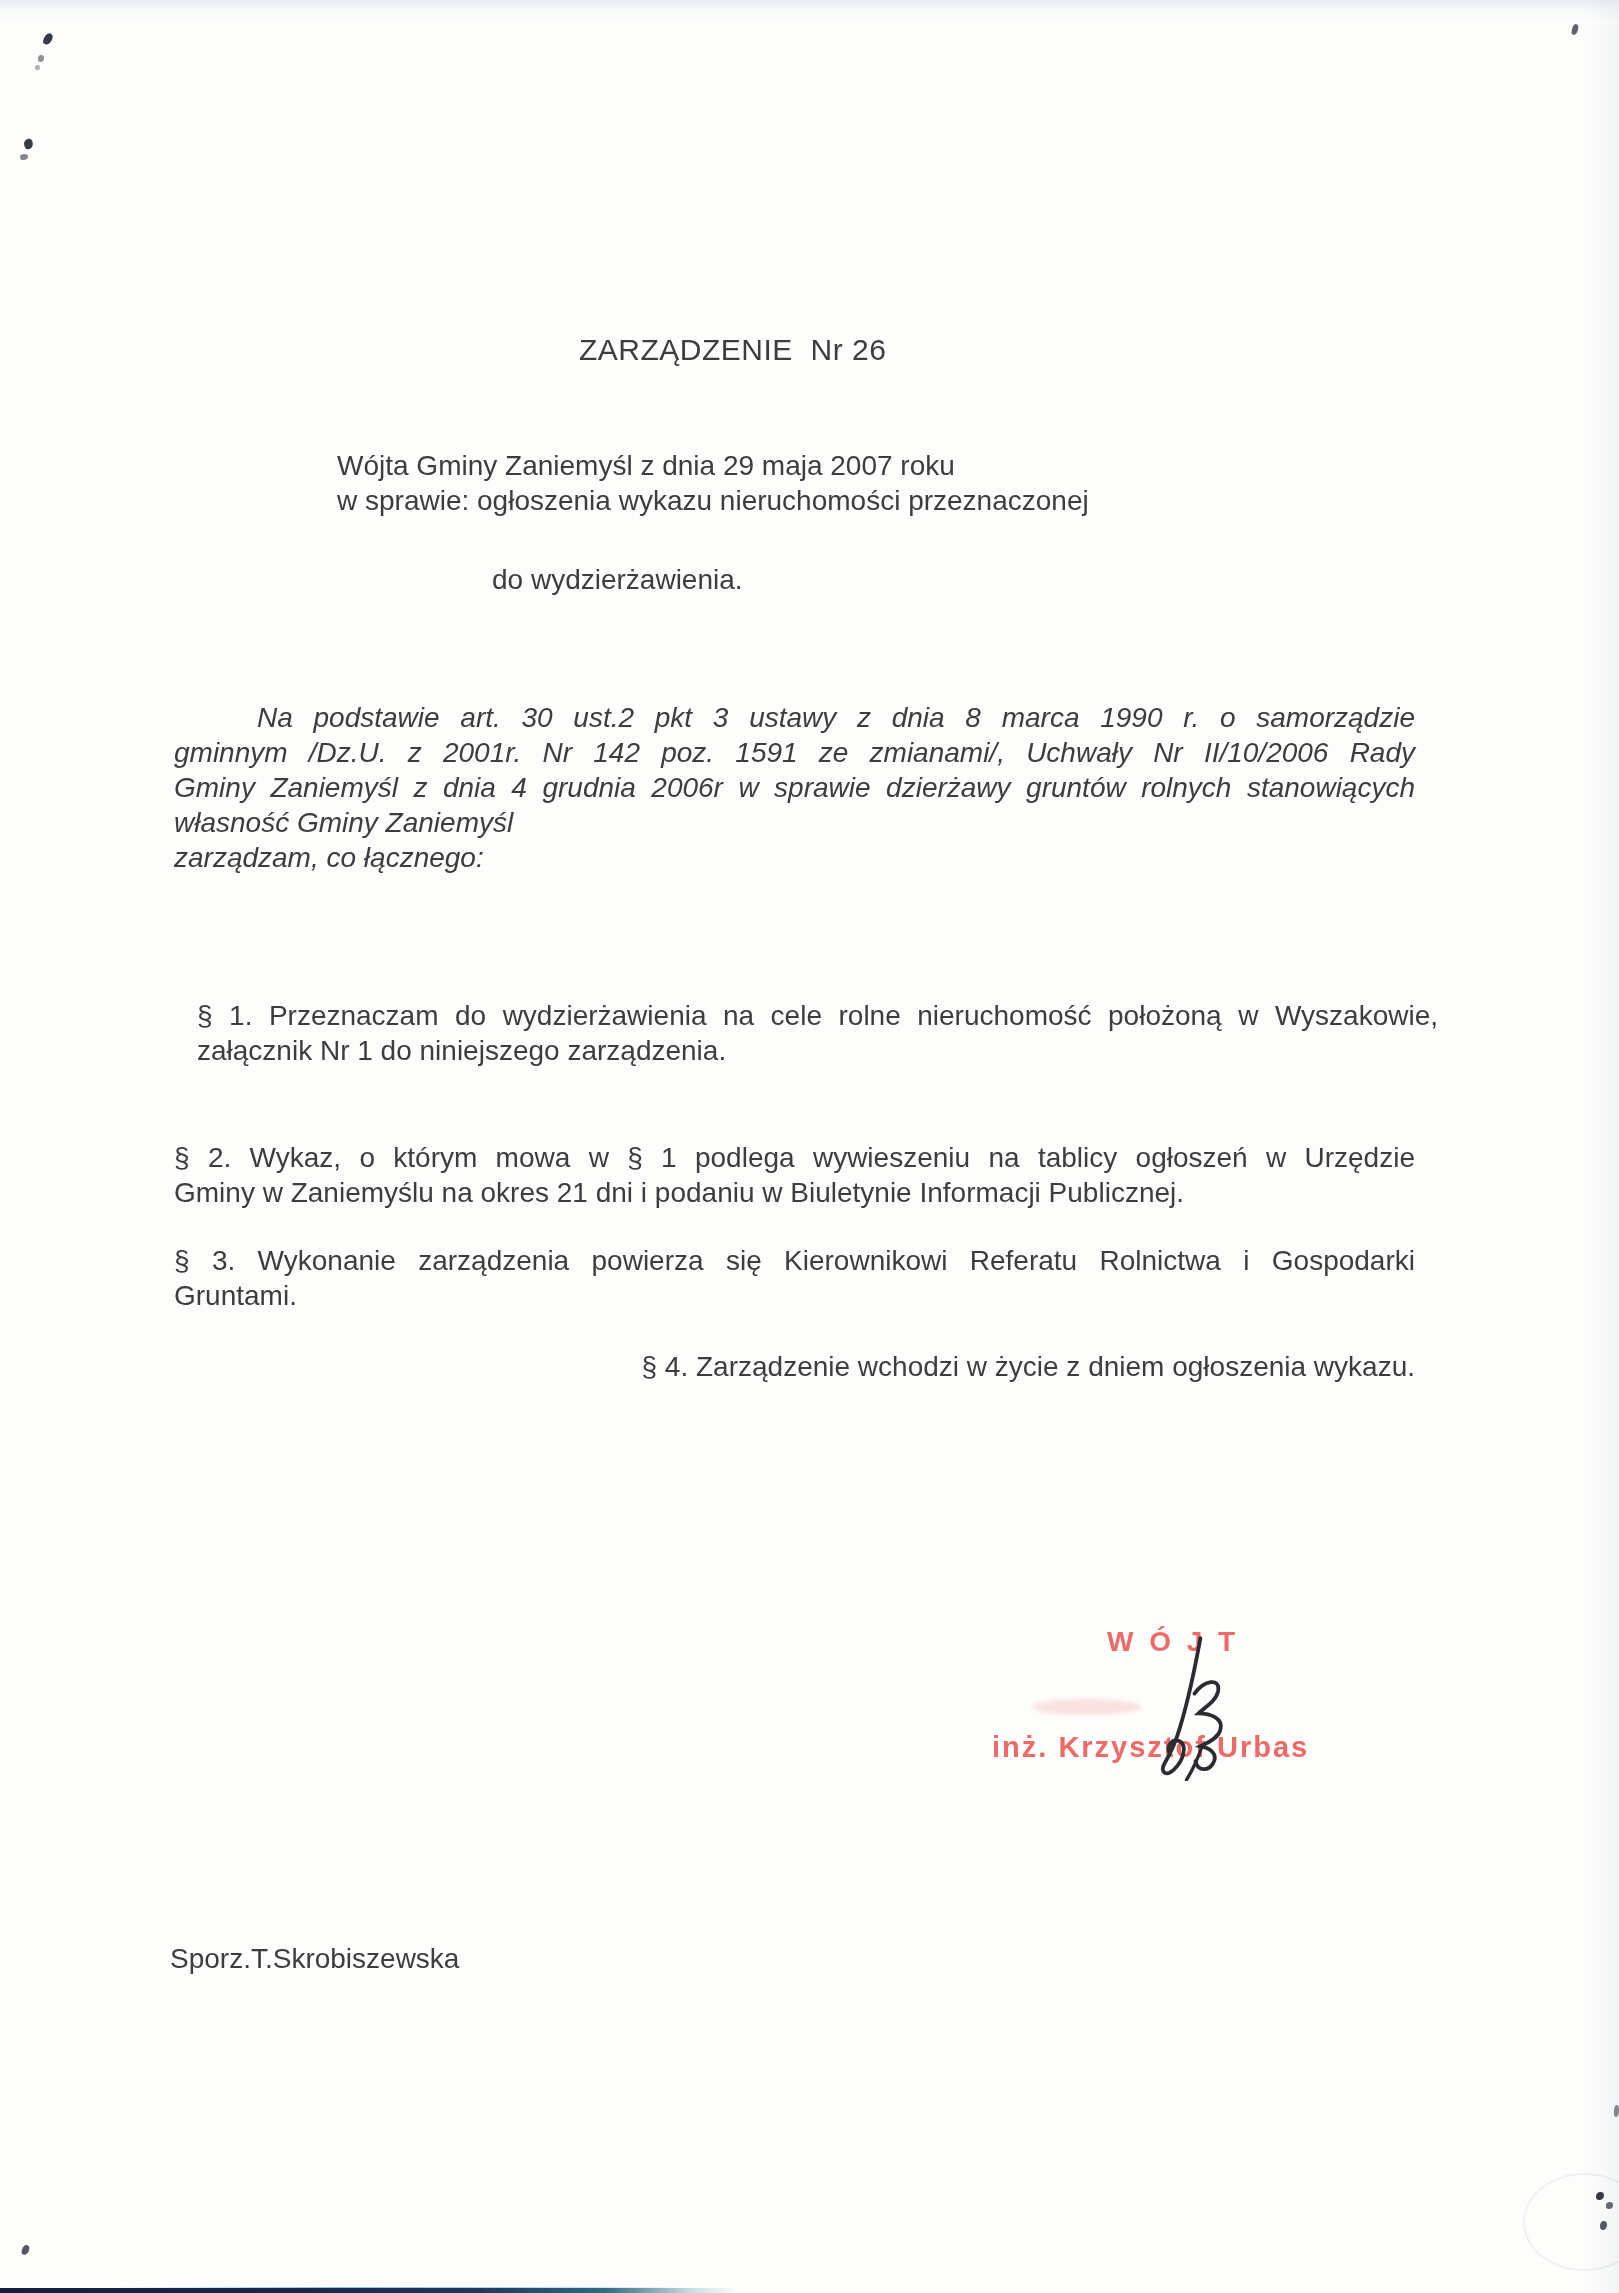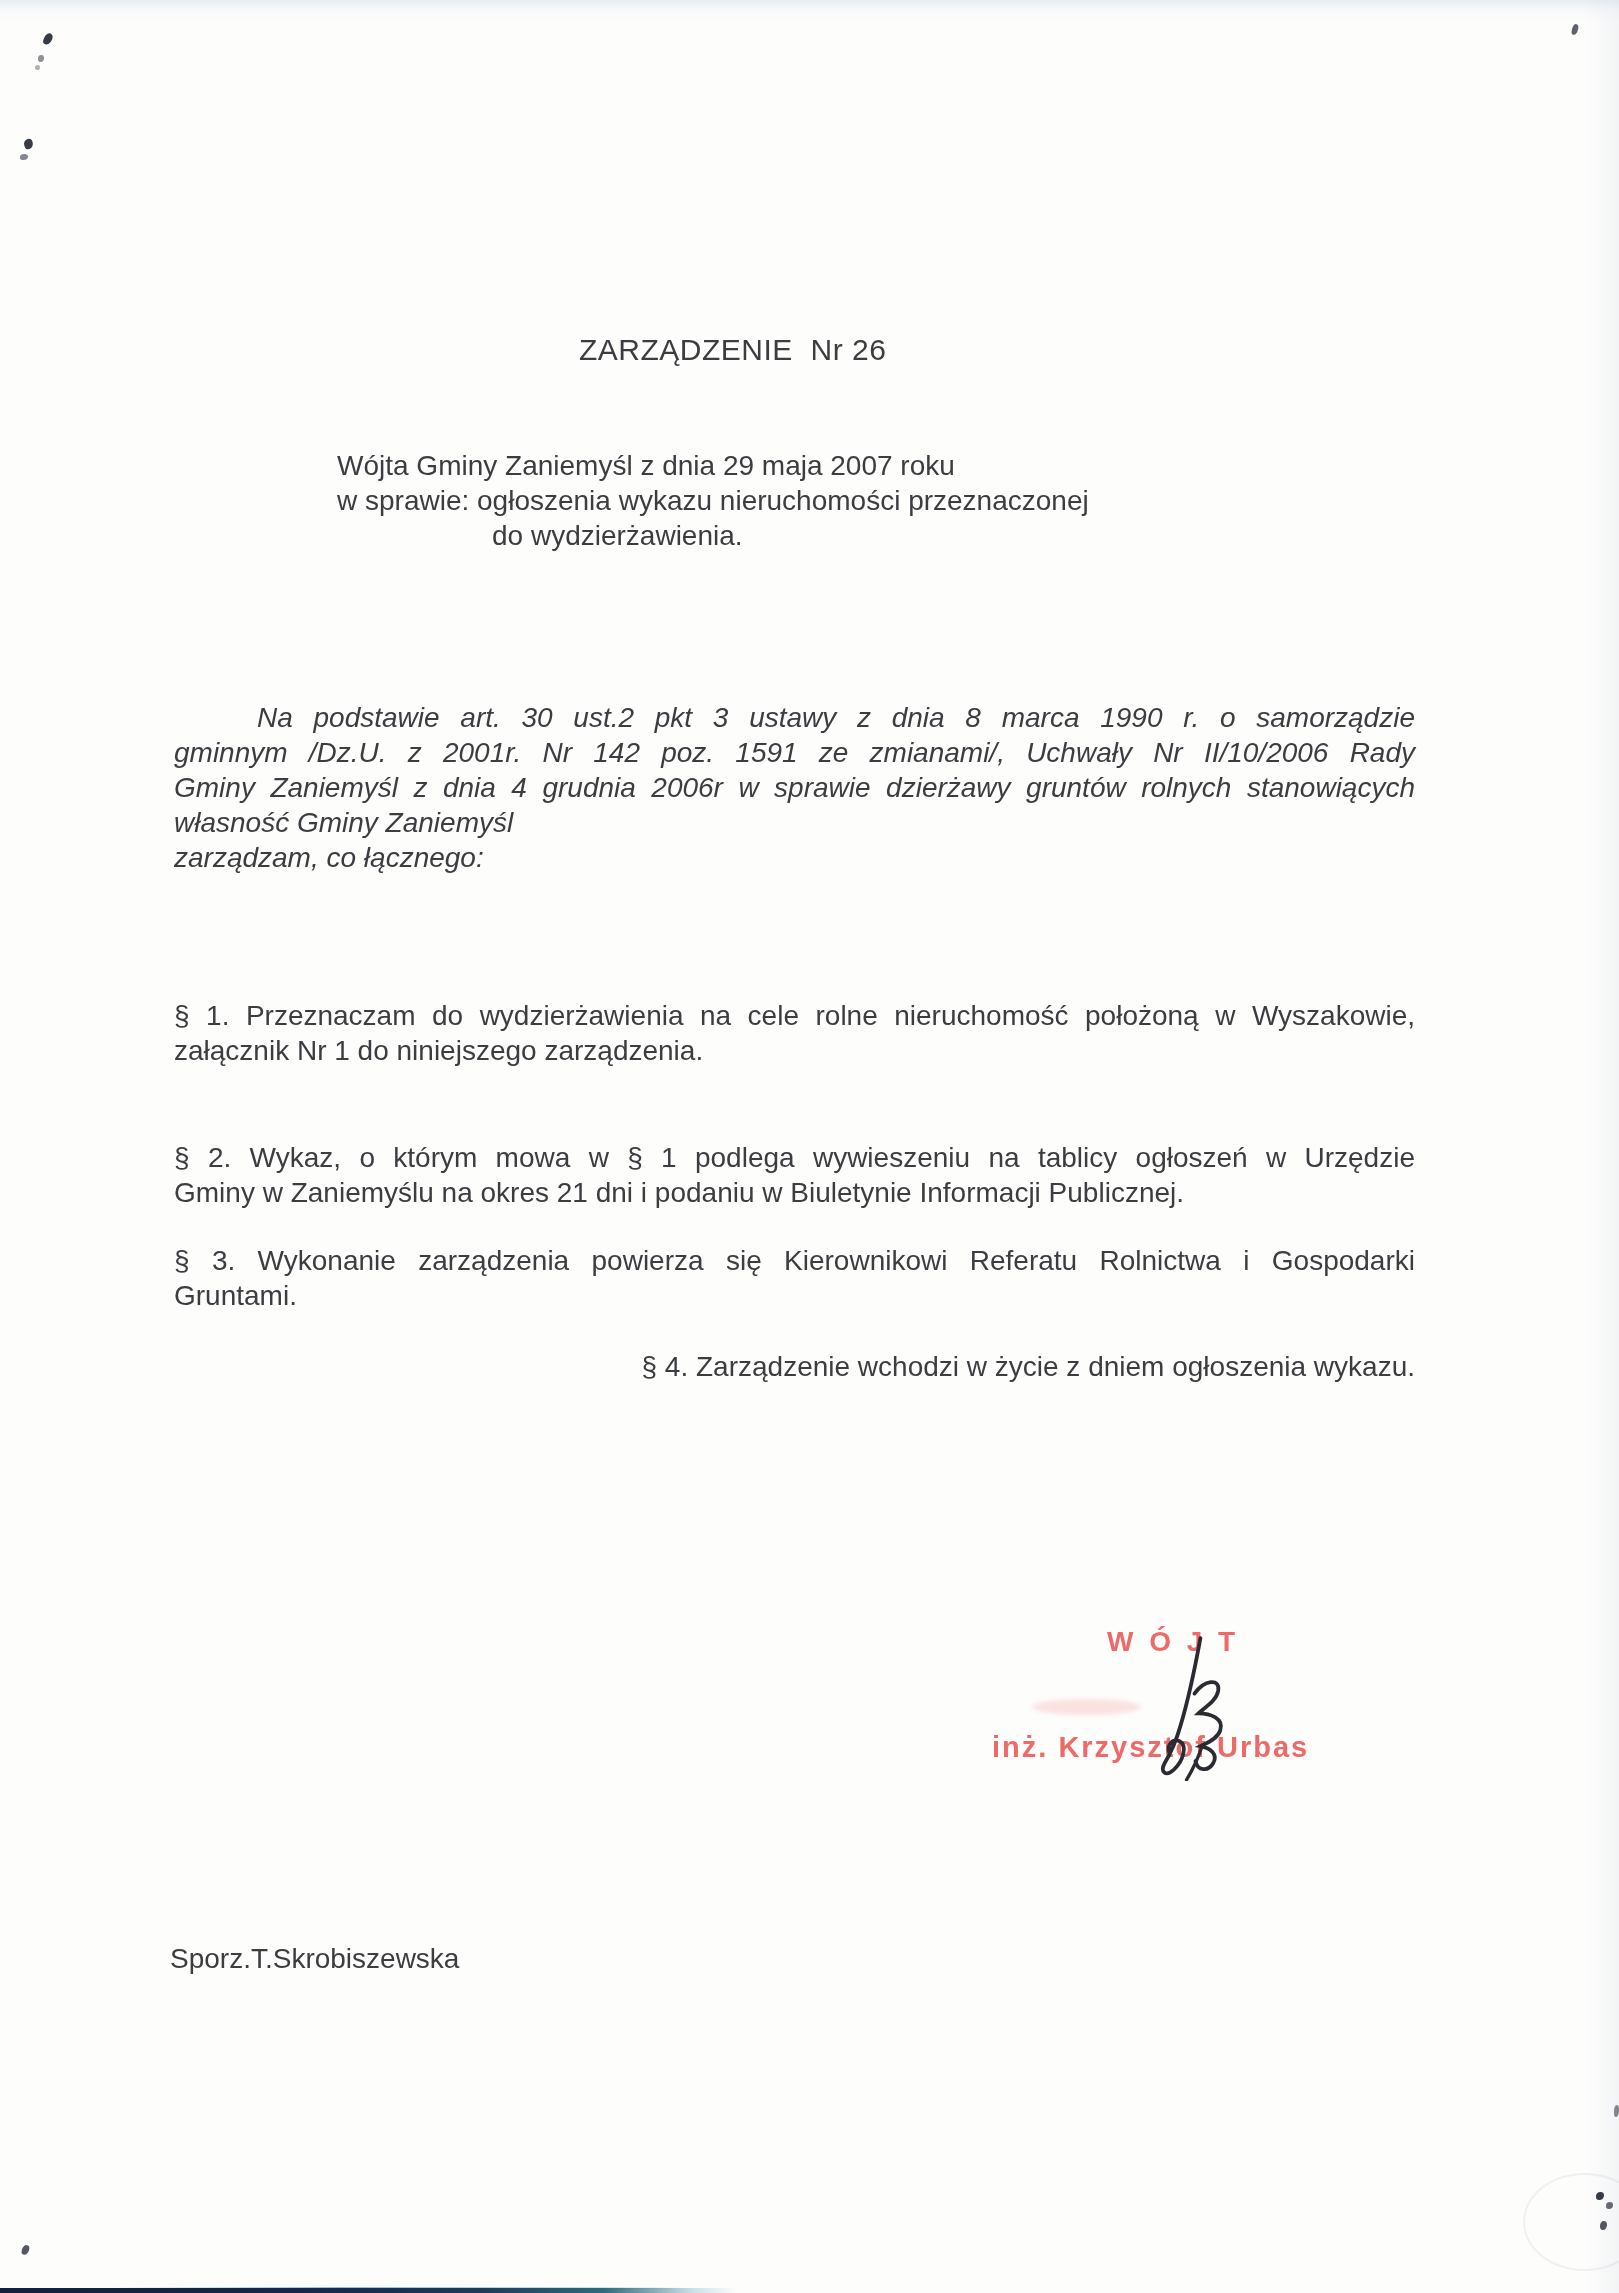--- a/index.html
+++ b/index.html
@@ -35,24 +35,24 @@
   }
   .bar-dark {
     position: absolute; left: 0; bottom: 0; width: 737px; height: 6px;
     background: linear-gradient(90deg, #131f3c 0%, #17264a 40%, #1d3a5c 65%, #2e6b80 82%, rgba(110,170,190,0.35) 94%, rgba(140,190,205,0) 100%);
   }
   
   .title {
     left: 579px; top: 332px; font-size: 30px; letter-spacing: 0.5px; white-space: pre; text-align: right;
   }
   .subtitle { left: 337px; top: 448px; width: 792px; }
-  .subtitle .l3 { padding-left: 155px; }
+  .subtitle .l3 { padding-left: 155px; margin-top: 44px; }
   .bodyblock { left: 174px; width: 1241px; }
   .preamble { top: 700px; font-style: italic; }
-  .s1 { top: 998px; }
+  .s1 { top: 998px; margin-left: 23px; }
   .s2 { top: 1140px; }
   .s3 { top: 1243px; }
   .s4 { top: 1349px; text-align: right; }
   .jline { text-align: justify; text-align-last: justify; }
   .indent-first { text-indent: 83px; }
   
   .stamp-title {
     left: 1107px; top: 1624px; color: var(--stamp_red, #ee6a68);
     font-weight: bold; font-size: 28px; letter-spacing: 4px; white-space: pre;
   }

